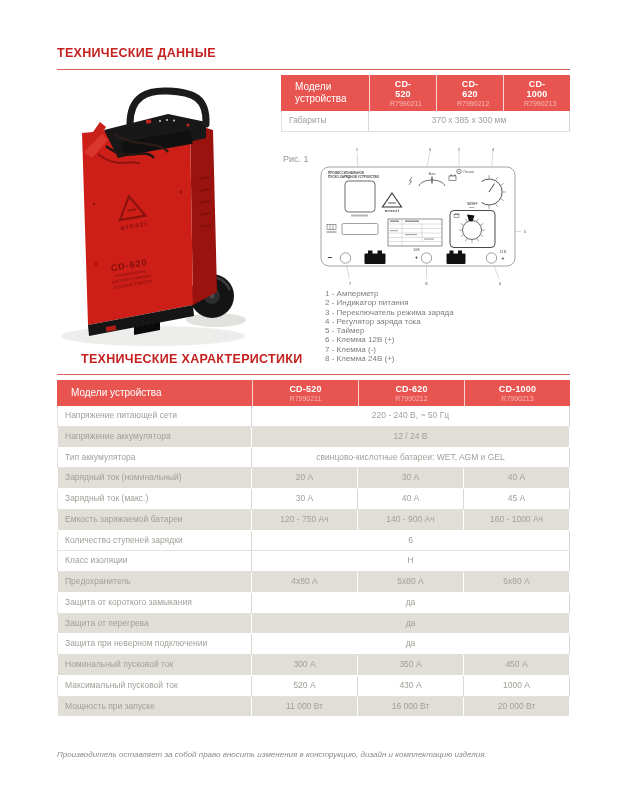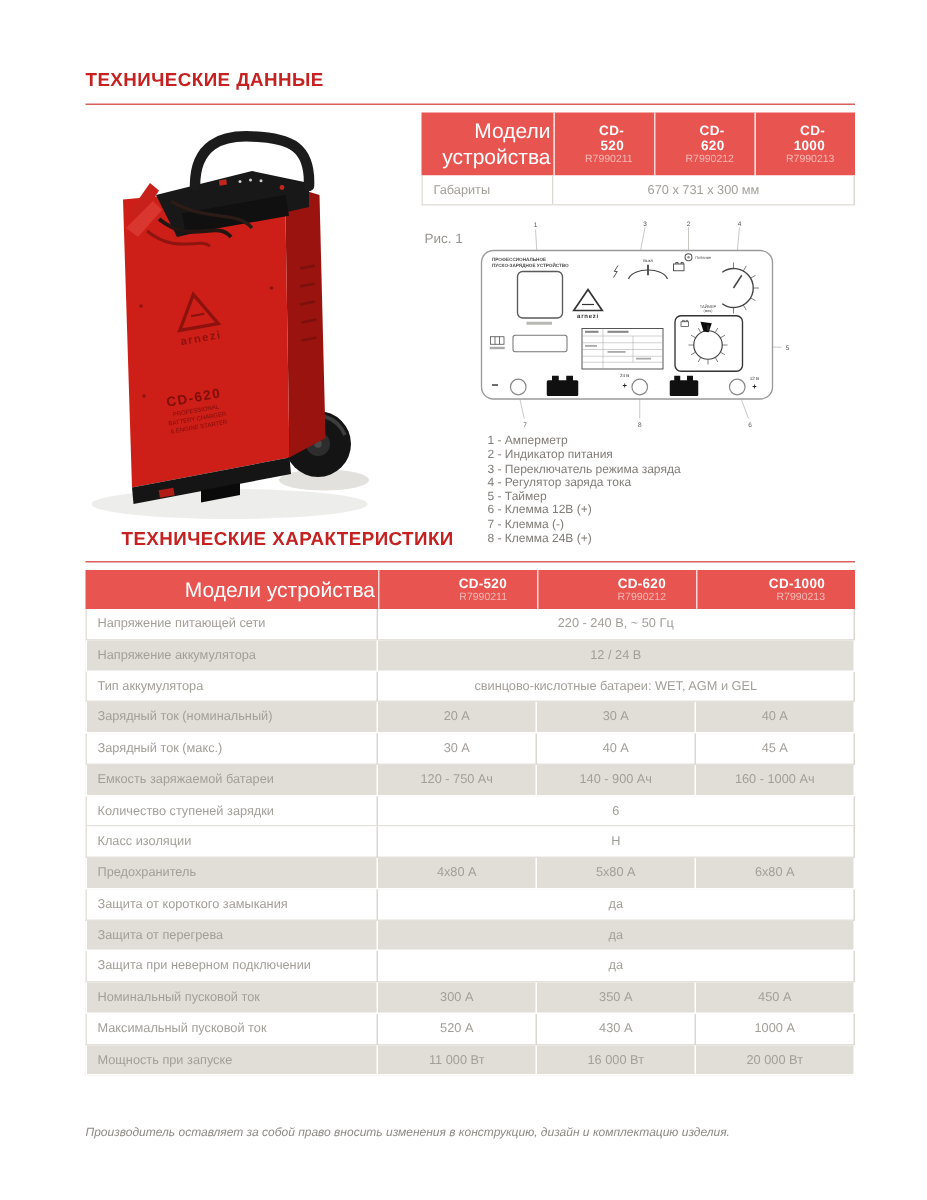--- a/index.html
+++ b/index.html
@@ -11,22 +11,22 @@
   .abs{position:absolute;}
   .section-title{
     left:57px;color:#c42120;font-size:12.5px;font-weight:bold;
     letter-spacing:.3px;white-space:nowrap;
   }
   .rule{left:57px;width:513px;height:1px;background:#d8615c;}
 
   
   table{border-collapse:separate;border-spacing:0;table-layout:fixed;}
   td,th{font-weight:normal;vertical-align:middle;}
-  .hd{background:#e85450;color:#ffffff;text-align:right;padding:4px 20px;}
-  .hd-label{text-align:right;padding:4px 2px;font-size:14px;line-height:1.2;}
+  .hd{background:#e85450;color:#ffffff;text-align:center;padding:4px 20px;}
+  .hd-label{text-align:left;padding:4px 14px;font-size:10px;line-height:1.2;}
   .hd + .hd{border-left:1px solid rgba(255,255,255,.75);}
   .m-name{font-size:9px;font-weight:bold;letter-spacing:.2px;}
   .m-code{font-size:7px;color:#f5b8b5;margin-top:1px;}
   .cell{
     font-size:8.5px;color:#a29f99;text-align:center;
     padding:5px 20px;line-height:1.15;
     border-right:1px solid #dbd8d2;border-bottom:1px solid #e4e1dc;
     background:#ffffff;
   }
   .cell.lbl{text-align:left;padding-left:7px;border-left:1px solid #e4e1dc;}
@@ -125,21 +125,21 @@
       <div class="m-name">CD-620</div>
       <div class="m-code">R7990212</div>
     </th>
     <th class="hd">
       <div class="m-name">CD-1000</div>
       <div class="m-code">R7990213</div>
     </th>
   </tr>
   <tr class="w">
     <td class="cell lbl">Габариты</td>
-    <td class="cell" colspan="3">670 x 731 x 300 мм</td>
+    <td class="cell" colspan="3">370 x 385 x 300 мм</td>
   </tr>
 </tbody>
   </table>
 
 <div class="abs fig-label">Рис. 1</div>
 
 <svg class="abs" style="left:275px;top:146px;" width="300" height="150" viewBox="0 0 300 150">
 
   <path d="M82,7 L84.5,48 M155,5.5 L150,32 M184,5.5 L184,22.5 M218,5.5 L215.5,33 M207,84.5 L246,85.5 M71,117.5 L74.5,133 M151.5,117.5 L151.5,133 M218,117 L224,133" stroke="#b0ada8" stroke-width="0.45" fill="none"></path>
 

